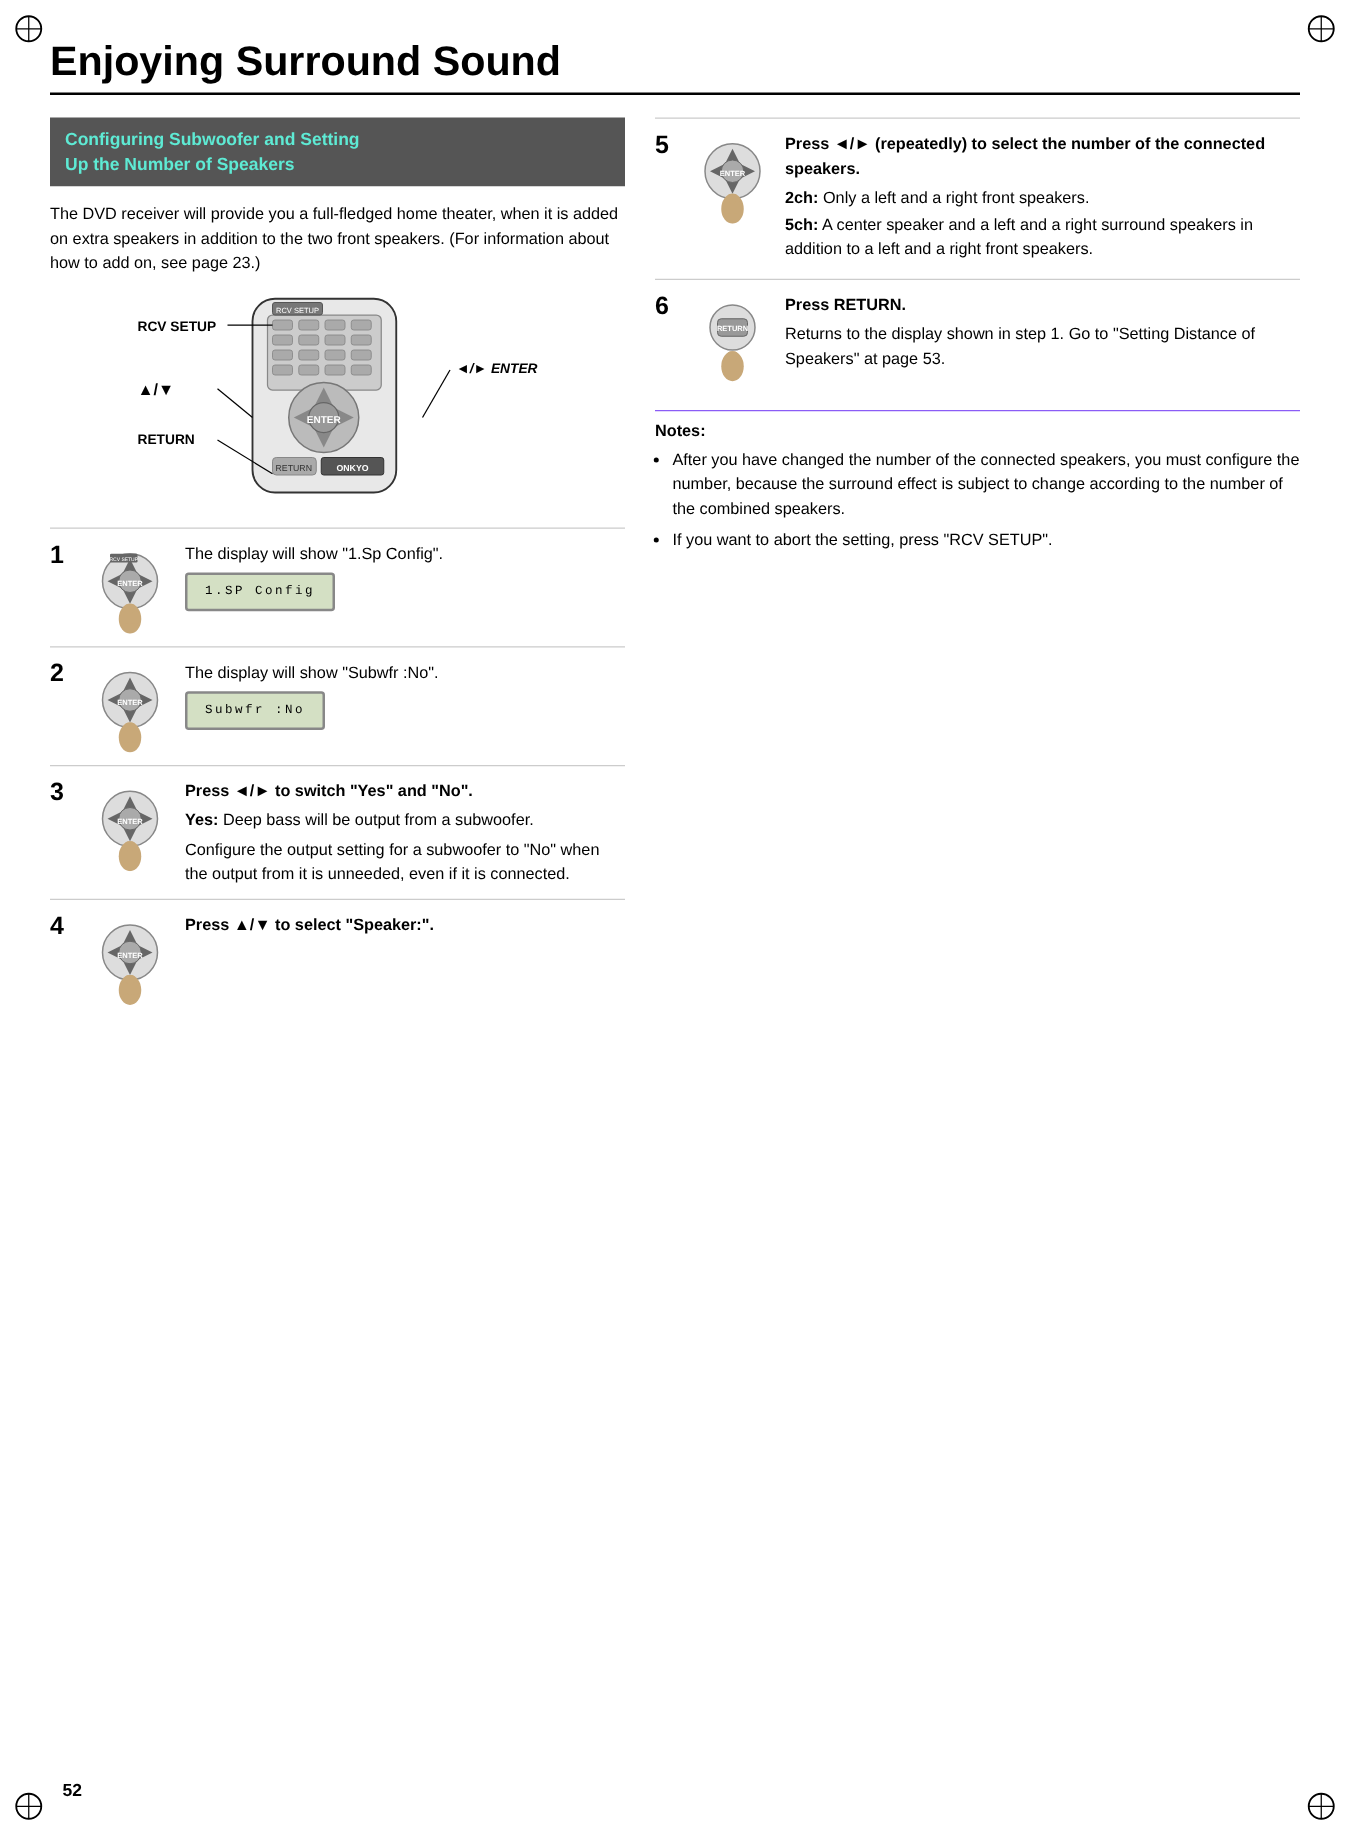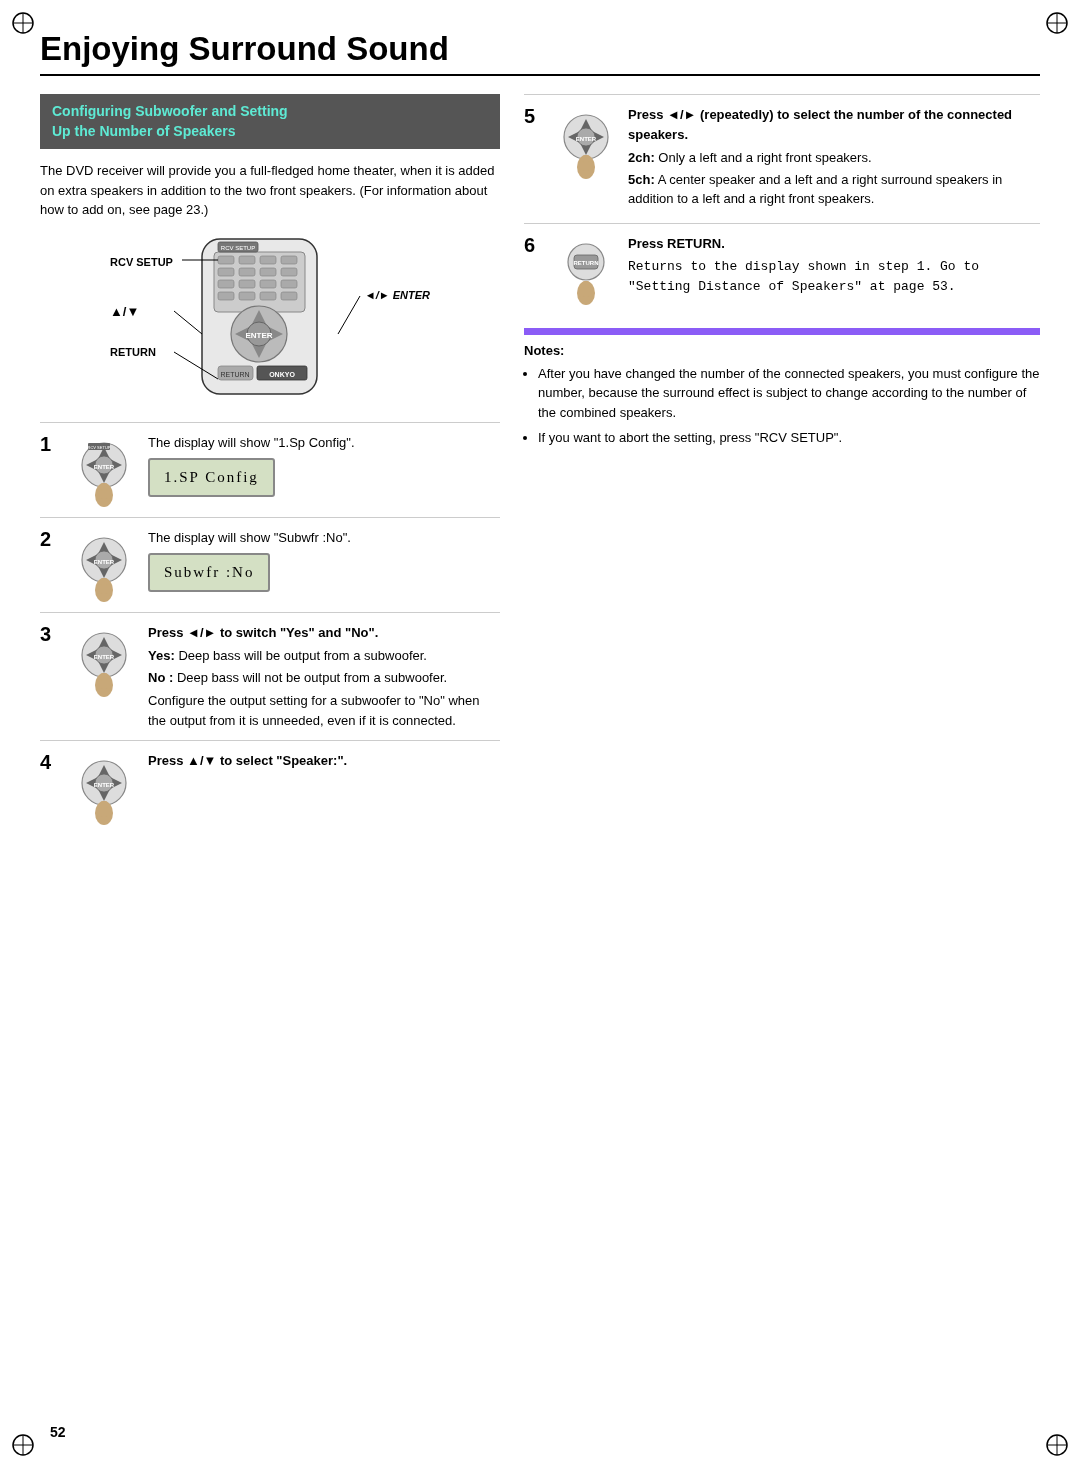--- a/index.html
+++ b/index.html
@@ -99,37 +99,37 @@
       font-size: 13px;
       line-height: 1.5;
     }
     .step-content .step-title {
       font-weight: bold;
       margin-bottom: 4px;
     }
 
     
     .lcd-display {
-      font-family: Liberation Serif, serif;
-      font-size: 15px;
+      font-family: Liberation Mono, monospace;
+      font-size: 10px;
       background: #d4e0c4;
       border: 2px solid #888;
       border-radius: 3px;
       padding: 6px 14px;
       margin: 6px 0 0 0;
       letter-spacing: 2px;
       display: inline-block;
     }
 
     
     .term-bold { font-weight: bold; }
 
     
     .notes-section {
-      border-top: 7px solid #8b5cf6;
+      border-top: 1px solid #8b5cf6;
       margin-top: 10px;
       padding-top: 8px;
       font-size: 13px;
     }
     .notes-title { font-weight: bold; margin-bottom: 6px; }
     .notes-section ul { padding-left: 14px; }
     .notes-section li { margin-bottom: 6px; line-height: 1.5; }
 
     
     .page-number {
@@ -332,23 +332,20 @@
           <rect x="24" y="46" width="8" height="16" rx="3" fill="#c8a878"></rect>
           <rect x="21" y="52" width="5" height="10" rx="2" fill="#c8a878"></rect>
           <rect x="30" y="52" width="5" height="10" rx="2" fill="#c8a878"></rect>
         </svg>
       </div>
       <div class="step-content">
         <div class="step-title">Press ◄/► to switch "Yes" and "No".</div>
         <div style="margin-top:3px;">
           <span class="term-bold">Yes:</span> <span>Deep bass will be output from a subwoofer.</span>
         </div>
-        <div style="margin-top:2px;">
-          <span class="term-bold">No :</span> <span>Deep bass will not be output from a subwoofer.</span>
-        </div>
         <div style="margin-top:4px;">Configure the output setting for a subwoofer to "No" when the output from it is unneeded, even if it is connected.</div>
       </div>
     </div>
 
     <div class="step-row" style="min-height:80px;">
       <div class="step-num">4</div>
       <div class="step-icon">
         <svg width="56" height="70" viewBox="0 0 56 70">
           <circle cx="28" cy="28" r="22" fill="#ddd" stroke="#888" stroke-width="1.2"></circle>
           <polygon points="28,10 22,22 34,22" fill="#666"></polygon>
@@ -409,21 +406,21 @@
           <rect x="16" y="17" width="24" height="14" rx="3" fill="#999" stroke="#666" stroke-width="0.8"></rect>
           <text x="28" y="27" text-anchor="middle" font-size="6" fill="#fff" font-weight="bold">RETURN</text>
           <ellipse cx="28" cy="55" rx="9" ry="12" fill="#c8a878"></ellipse>
           <rect x="24" y="43" width="8" height="16" rx="3" fill="#c8a878"></rect>
           <rect x="21" y="49" width="5" height="10" rx="2" fill="#c8a878"></rect>
           <rect x="30" y="49" width="5" height="10" rx="2" fill="#c8a878"></rect>
         </svg>
       </div>
       <div class="step-content">
         <div class="step-title">Press RETURN.</div>
-        <div style="margin-top:4px;font-family:Liberation Mono, monospace;">Returns to the display shown in step 1. Go to "Setting Distance of Speakers" at page 53.</div>
+        <div style="margin-top:4px;">Returns to the display shown in step 1. Go to "Setting Distance of Speakers" at page 53.</div>
       </div>
     </div>
 
     <div class="notes-section">
       <div class="notes-title">Notes:</div>
       <ul>
         <li>After you have changed the number of the connected speakers, you must configure the number, because the surround effect is subject to change according to the number of the combined speakers.</li>
         <li>If you want to abort the setting, press "RCV SETUP".</li>
       </ul>
     </div>

